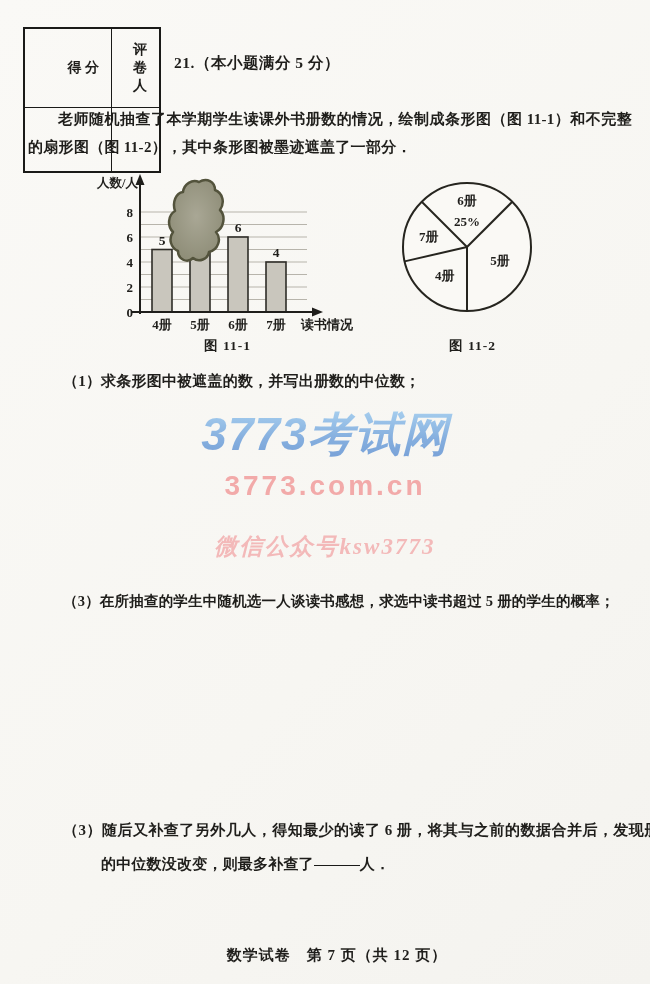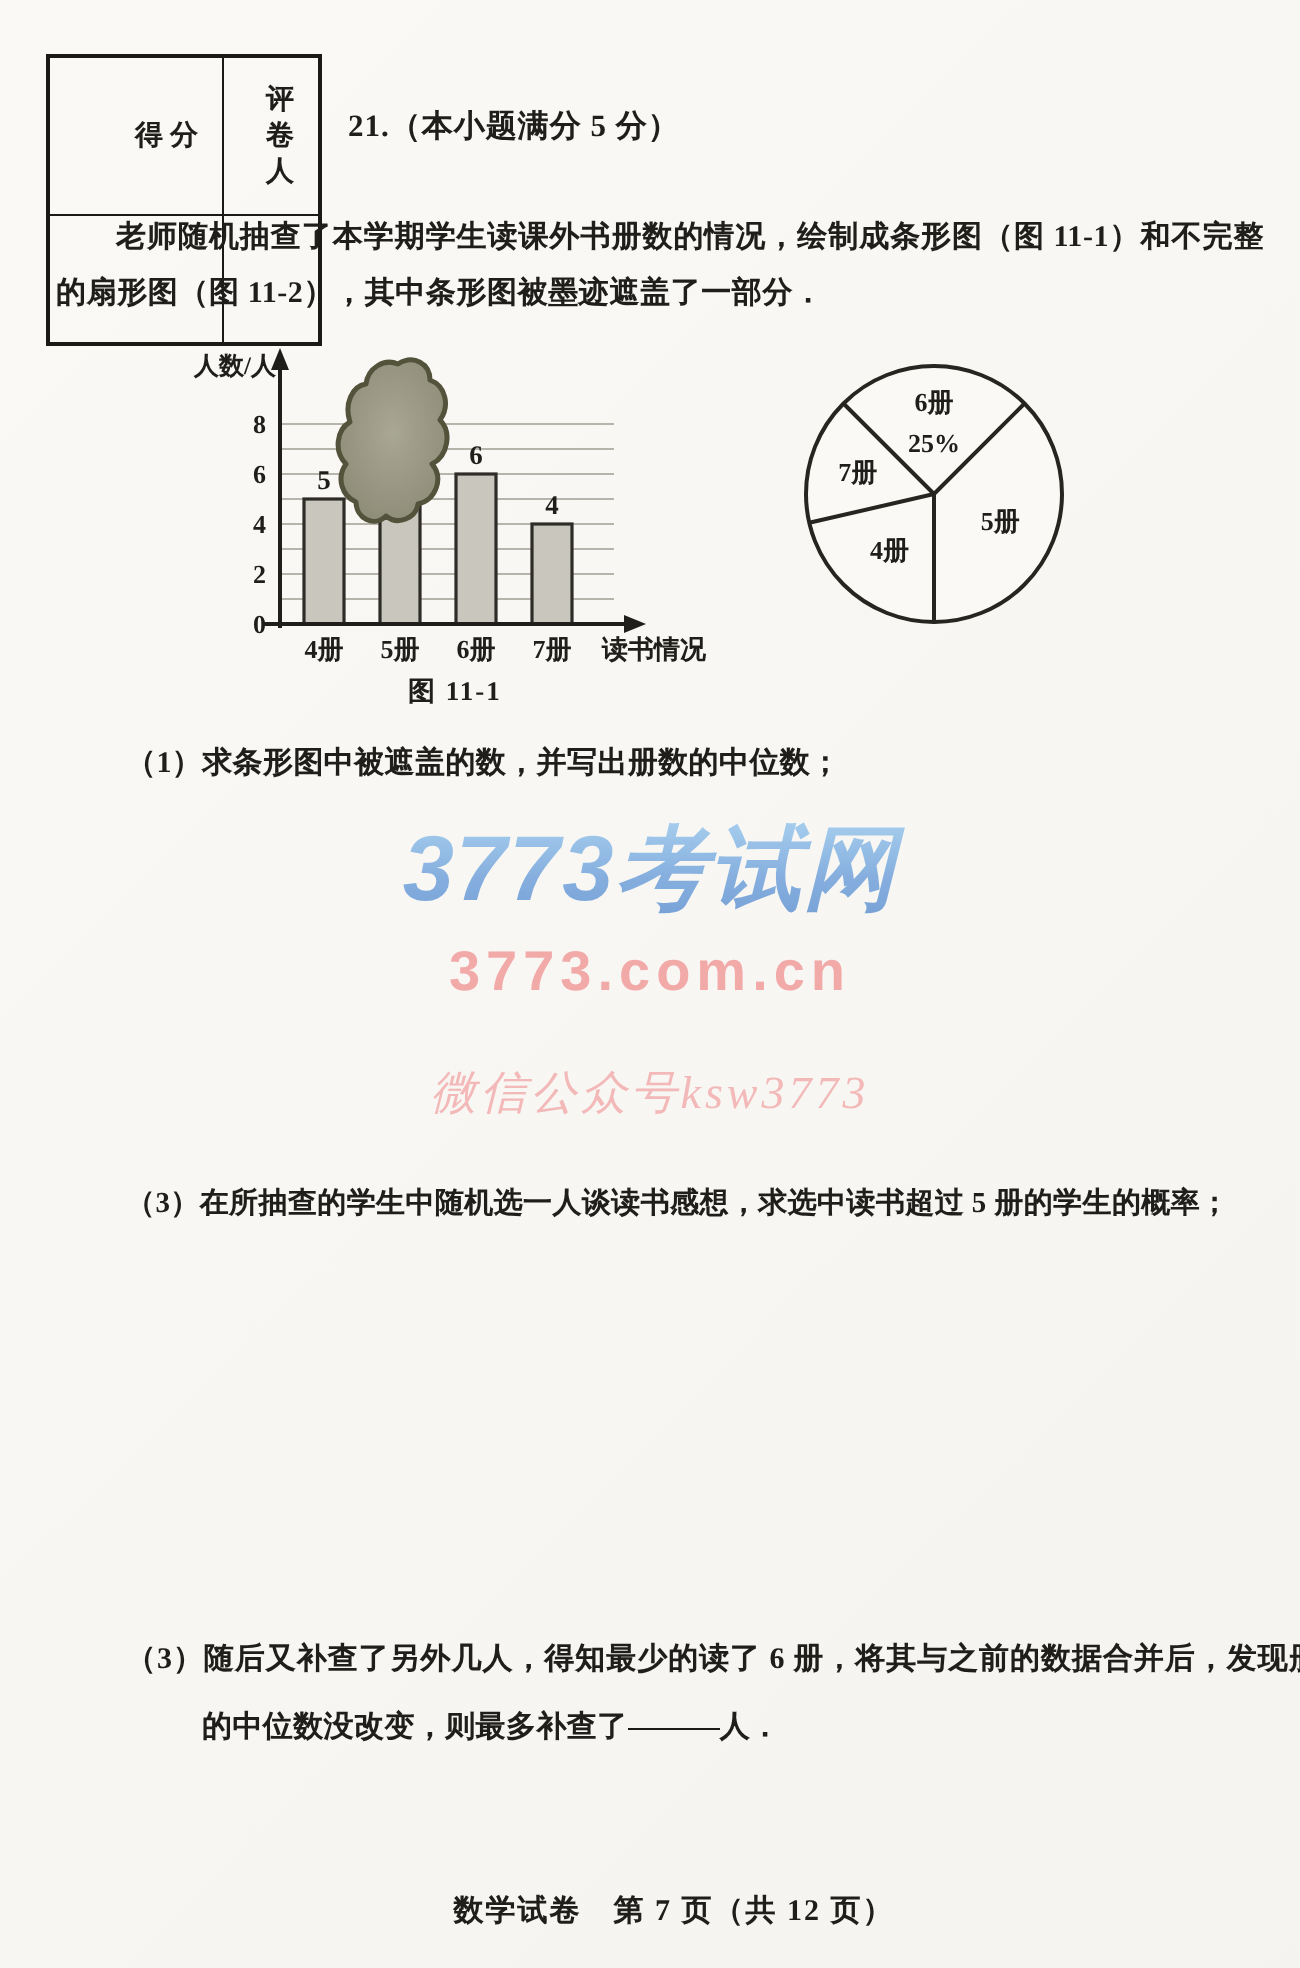--- a/index.html
+++ b/index.html
@@ -70,21 +70,21 @@
   .wm-url{
     top:470px;font-size:28px;font-weight:800;letter-spacing:3px;
     color:#f2a2a2;opacity:.9;
     font-family:"Liberation Sans","DejaVu Sans",sans-serif;
   }
   .wm-slogan{
     top:497px;font-size:27px;font-weight:700;letter-spacing:9px;
     color:#e98f8f;font-style:italic;opacity:.9;
   }
   .wm-wechat{
-    top:531px;font-size:23px;font-weight:400;letter-spacing:2px;
+    top:531px;font-size:23px;font-weight:700;letter-spacing:2px;
     color:#f3b3b3;font-style:italic;opacity:.9;
   }
   .footer{
     position:absolute;left:12px;top:946px;width:100%;
     font-size:15px;font-weight:700;text-align:center;letter-spacing:1px;
   }
 </style>
 </head>
 <body>
 
@@ -153,20 +153,21 @@
       <line x1="72" y1="75" x2="26.745166004060962" y2="29.745166004060955" stroke="#26251f" stroke-width="2"></line>
       <text x="72" y="33.42" text-anchor="middle" font-size="13" font-weight="700">6册</text>
       <text x="72" y="53.9" text-anchor="middle" font-size="13" font-weight="700">25%</text>
       <line x1="72" y1="75" x2="117.25483399593904" y2="29.745166004060955" stroke="#26251f" stroke-width="2"></line>
       <text x="105.11184244520453" y="93.21537421596481" text-anchor="middle" font-size="13" font-weight="700">5册</text>
       <line x1="72" y1="75" x2="72.00000000000001" y2="139" stroke="#26251f" stroke-width="2"></line>
       <text x="49.68907542290772" y="107.54867634159052" text-anchor="middle" font-size="13" font-weight="700">4册</text>
       <line x1="72" y1="75" x2="9.640315853744951" y2="89.39686747800738" stroke="#26251f" stroke-width="2"></line>
       <text x="33.85713590516751" y="68.56270972118146" text-anchor="middle" font-size="13" font-weight="700">7册</text>
     </svg>
+  <div id="cap2" class="fig-caption">图 11-2</div>
 
   <div id="q1" class="question">（1）求条形图中被遮盖的数，并写出册数的中位数；</div>
 
   <div class="wm wm-logo">3773考试网</div>
   <div class="wm wm-url">3773.com.cn</div>
   <div class="wm wm-wechat">微信公众号ksw3773</div>
 
   <div id="q2" class="question">（3）在所抽查的学生中随机选一人谈读书感想，求选中读书超过 5 册的学生的概率；</div>
 
   <div id="q3" class="question"><span>（3）随后又补查了另外几人，得知最少的读了 6 册，将其与之前的数据合并后，发现册数的中位数没改变，则最多补查了</span><span class="blank"></span><span>人．</span></div>

